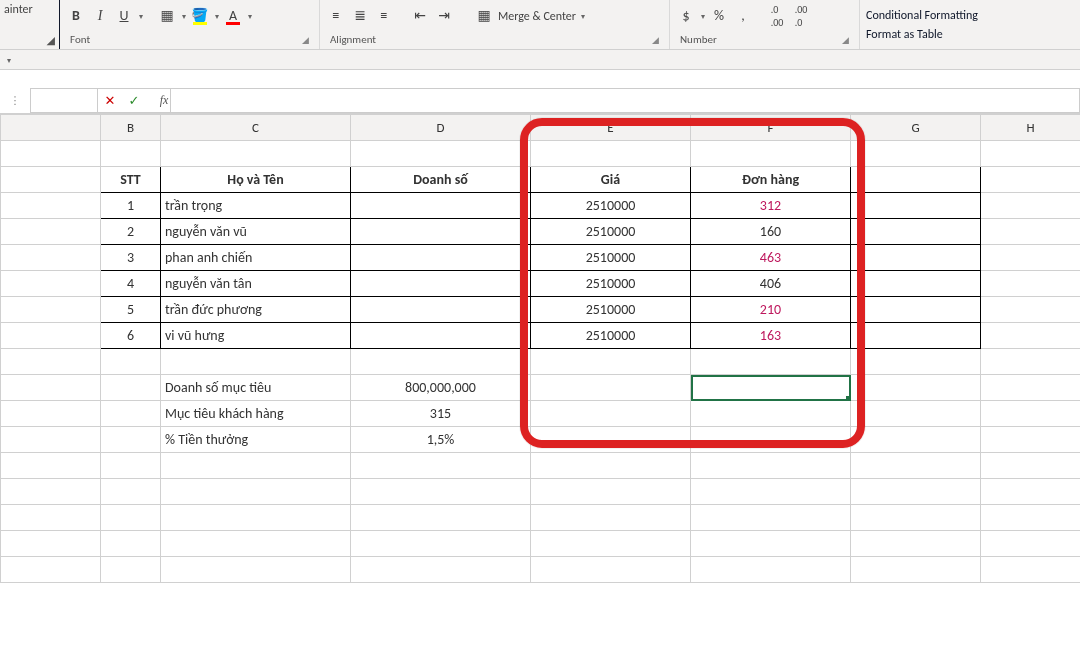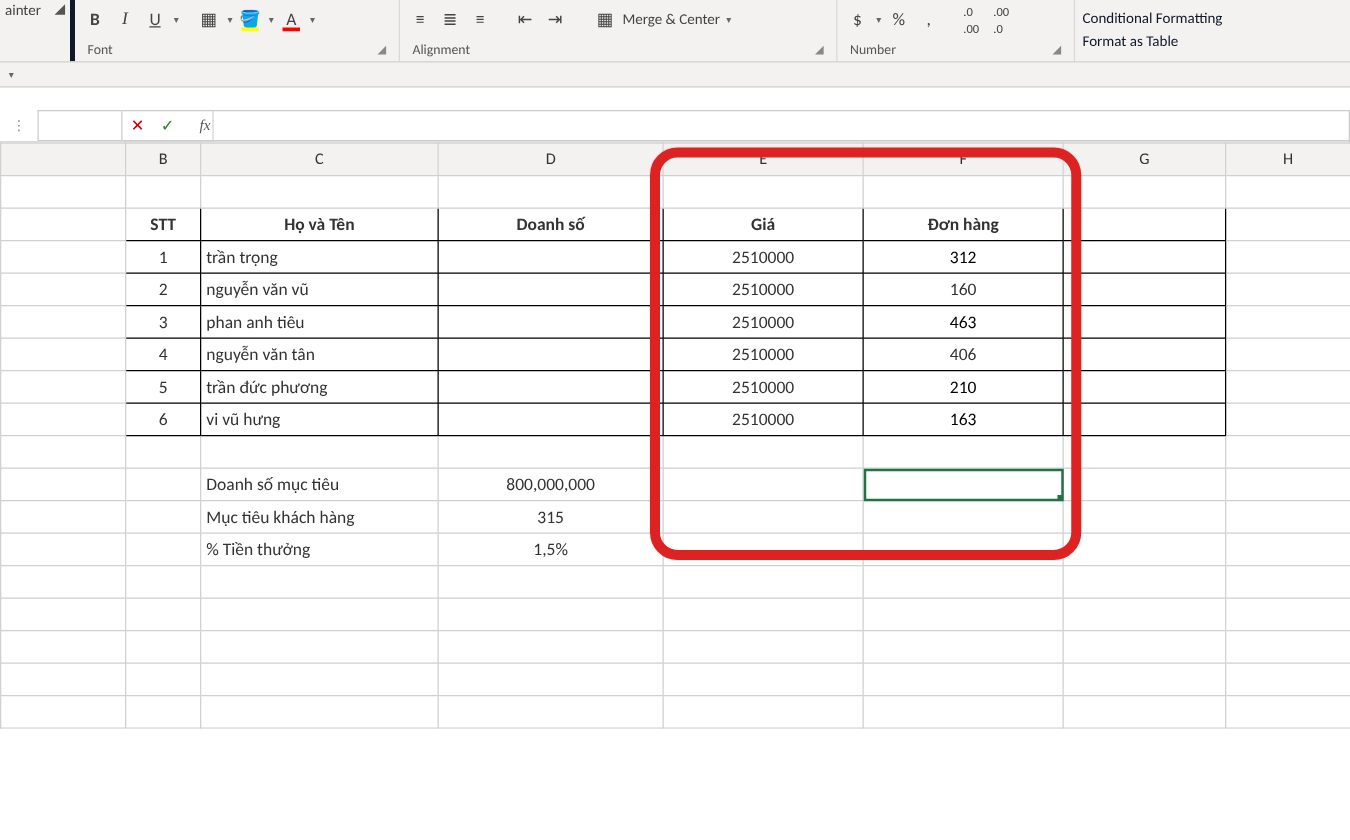--- a/index.html
+++ b/index.html
@@ -48,22 +48,22 @@
   .italic { font-style: italic; font-family: Georgia, serif; }
   .underline { text-decoration: underline; }
   .colorbar { position: relative; }
   .colorbar::after { content:""; position:absolute; bottom:1px; left:3px; right:3px; height:3px; }
   .fill-yellow::after { background:#ffff00; }
   .font-red::after { background:#ff0000; }
   .dd { font-size: 8px; color:#666; margin-left:1px; }
 
   .clipboard-frag {
     width: 60px;
-    display:flex; flex-direction:row; height:100%;
-    border-right:4px solid #0f172a;
+    display:flex; flex-direction:column; height:100%;
+    border-right:1px solid #0f172a;
     justify-content:flex-start;
   }
   .clipboard-frag .txt { font-size:12px; padding:2px 4px; color:#444; }
   .clipboard-frag .lbl { font-size:11px; color:#555; padding-bottom:2px; display:flex; justify-content:space-between; padding:0 4px 2px 4px;}
 
   .qat-strip {
     height: 20px;
     background: #f3f2f1;
     border-bottom: 1px solid #d0d0d0;
     padding-left: 6px;
@@ -124,21 +124,21 @@
   .cF { width: 160px; }
   .cG { width: 130px; }
   .cH { width: 100px; }
 
   
   .tbl-b { border: 1.5px solid #000 !important; }
   .hdr-cell { font-weight: bold; text-align: center; }
   .num-r { text-align: center; }
   .num-c { text-align: center; }
   .txt-l { text-align: left; }
-  .red { color: #000000; }
+  .red { color: #be185d; }
 
   
   th.col-active { background: #d9e1e8; }
 
   
   td.active-cell { outline: 2px solid #217346; outline-offset: -2px; position:relative; }
   td.active-cell::after {
     content:""; position:absolute; right:-2px; bottom:-2px;
     width:6px; height:6px; background:#217346;
   }
@@ -311,21 +311,21 @@
           <td class="tbl-b txt-l">nguyễn văn vũ</td>
           <td class="tbl-b"></td>
           <td class="tbl-b num-r">2510000</td>
           <td class="tbl-b num-c ">160</td>
           <td class="tbl-b"></td>
           <td></td>
         </tr>
         <tr>
           <td></td>
           <td class="tbl-b num-c">3</td>
-          <td class="tbl-b txt-l">phan anh tiêu</td>
+          <td class="tbl-b txt-l">phan anh chiến</td>
           <td class="tbl-b"></td>
           <td class="tbl-b num-r">2510000</td>
           <td class="tbl-b num-c red">463</td>
           <td class="tbl-b"></td>
           <td></td>
         </tr>
         <tr>
           <td></td>
           <td class="tbl-b num-c">4</td>
           <td class="tbl-b txt-l">nguyễn văn tân</td>

